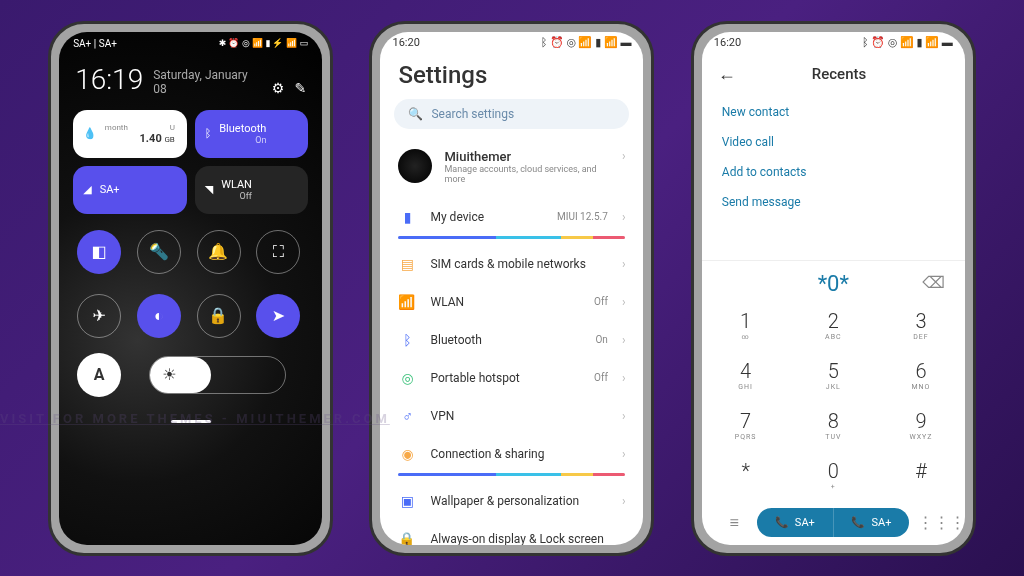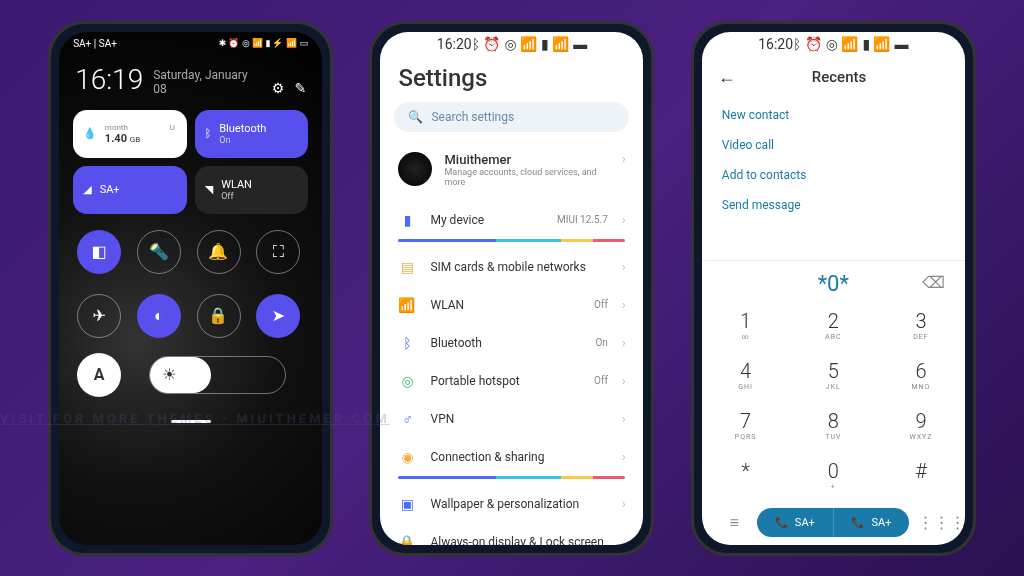--- a/index.html
+++ b/index.html
@@ -4,54 +4,54 @@
 <style>
 * { margin: 0; padding: 0; box-sizing: border-box; font-family: -apple-system, Roboto, Arial, sans-serif; }
 body {
   width: 1024px; height: 576px;
   background: linear-gradient(135deg, #3a1a6e 0%, #4a2080 50%, #2a1050 100%);
   display: flex; justify-content: space-around; align-items: center;
   padding: 20px 30px;
 }
 .phone {
   width: 285px; height: 535px;
-  background: #0f172a; border-radius: 36px;
+  background: #a3a3a3; border-radius: 36px;
   border: 3px solid #333; padding: 8px;
   position: relative;
 }
 .screen {
   width: 100%; height: 100%; border-radius: 28px; overflow: hidden;
   position: relative;
 }
 
 .p1-screen { background: radial-gradient(circle at 30% 60%, #333 0%, #111 40%, #000 100%); }
 .p1-status { display:flex; justify-content:space-between; padding:6px 14px; color:#fff; font-size:10px; }
 .p1-status-icons { display:flex; gap:3px; font-size:9px; }
 .p1-time-row { display:flex; align-items:flex-end; gap:10px; padding:8px 16px; color:#fff; }
 .p1-time { font-size:28px; font-weight:300; }
 .p1-date { font-size:12px; color:#aaa; }
 .p1-icons-right { margin-left:auto; display:flex; gap:10px; font-size:14px; }
 .p1-tiles { display:grid; grid-template-columns:1fr 1fr; gap:8px; padding:6px 14px; }
 .tile { border-radius:14px; padding:10px; height:48px; display:flex; align-items:center; gap:8px; font-size:11px; }
 .tile-white { background:#fff; color:#333; }
 .tile-purple { background:#5850ec; color:#fff; }
 .tile-dark { background:rgba(40,40,40,0.9); color:#fff; }
-.tile .label { display:flex; flex-direction:column; }
+.tile .label { display:flex; flex-direction:column;align-items:flex-end; }
 .tile .sub { font-size:9px; opacity:0.7; }
 .circles { display:grid; grid-template-columns:repeat(4,1fr); gap:12px; padding:10px 18px; }
 .circ { width:44px; height:44px; border-radius:50%; display:flex; align-items:center; justify-content:center; font-size:16px; }
 .circ-purple { background:#5850ec; color:#fff; }
 .circ-outline { border:1.5px solid rgba(255,255,255,0.4); color:#fff; }
 .circ-white { background:#fff; color:#333; font-weight:bold; }
 .brightness { margin:4px 18px; height:38px; border:1.5px solid rgba(255,255,255,0.4); border-radius:19px; display:flex; align-items:center; position:relative; }
 .brightness-fill { position:absolute; left:0; top:0; bottom:0; width:45%; background:#fff; border-radius:19px; display:flex; align-items:center; padding-left:12px; }
 .handle { width:40px; height:3px; background:#fff; border-radius:2px; margin:18px auto 0; }
 
 .p2-screen { background:#fff; color:#333; }
-.p2-status { display:flex; justify-content:center; padding:4px 12px; font-size:14px; }
+.p2-status { display:flex; justify-content:space-between; padding:4px 12px; font-size:11px; }
 .p2-title { font-size:24px; font-weight:500; padding:8px 18px 10px; }
 .search-bar { margin:0 14px 10px; background:#eef3f8; border-radius:20px; padding:8px 14px; display:flex; align-items:center; gap:8px; color:#6a8baa; font-size:12px; }
 .account-row { display:flex; align-items:flex-start; gap:12px; padding:10px 18px 14px; }
 .avatar { width:34px; height:34px; border-radius:50%; background:radial-gradient(circle, #222, #000); }
 .acct-name { font-size:13px; font-weight:500; }
 .acct-sub { font-size:9px; color:#888; }
 .setting-row { display:flex; align-items:center; gap:14px; padding:10px 18px; font-size:12px; }
 .setting-icon { width:18px; height:18px; display:flex; align-items:center; justify-content:center; font-size:14px; }
 .setting-label { flex:1; }
 .setting-val { font-size:10px; color:#888; }

